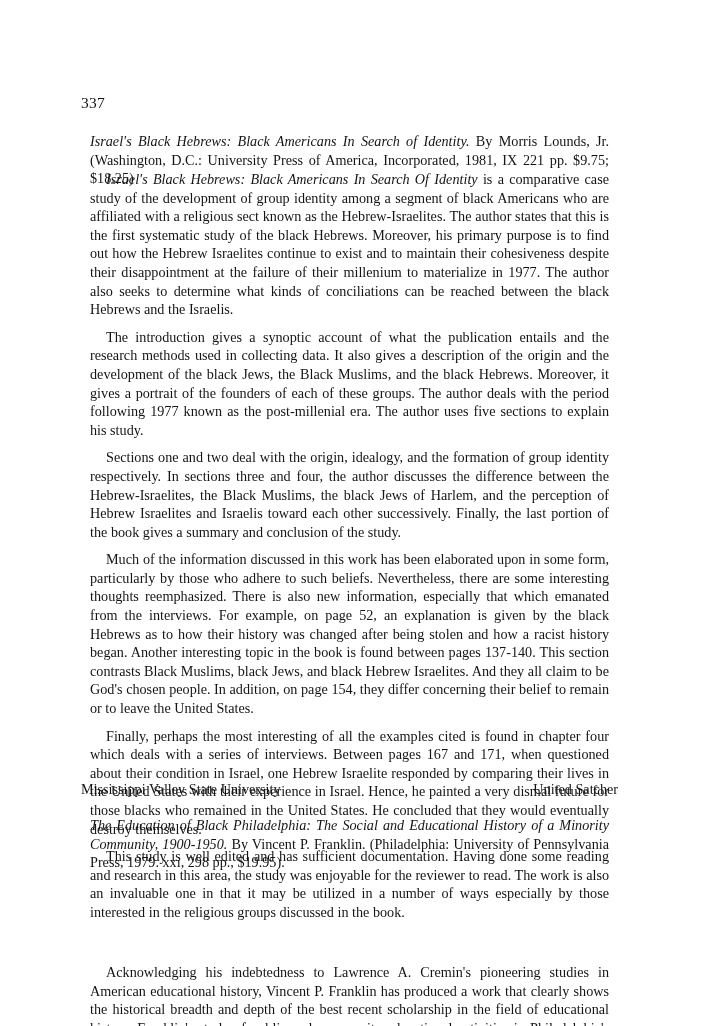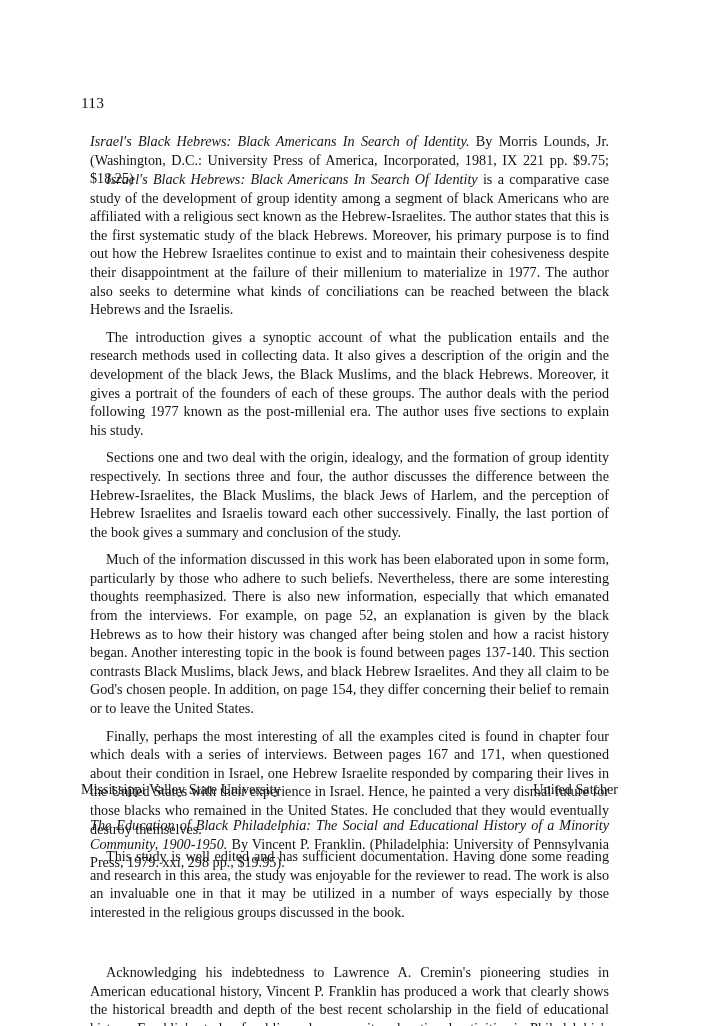--- a/index.html
+++ b/index.html
@@ -71,21 +71,21 @@
     .signature .reviewer { position: absolute; right: 0; top: 0; }
     .citation-2 { top: 807px; }
     .body-2 { top: 954px; }
   </style>
 </head>
 <body>
 
 <div class="page">
 
   <div class="running-head">
-    <span class="page-num">113</span>
+    <span class="page-num">337</span>
   </div>
 
   <div class="block citation-1">
     <p>
       <span class="ital">Israel's Black Hebrews: Black Americans In Search of Identity.</span><span> By Morris Lounds, Jr. (Washington, D.C.: University Press of America, Incorporated, 1981, IX 221 pp. $9.75; $18.25)</span>
     </p>
   </div>
 
   <div class="block body-1">
     <p class="indent"><span class="ital">Israel's Black Hebrews: Black Americans In Search Of Identity</span><span> is a comparative case study of the development of group identity among a segment of black Americans who are affiliated with a religious sect known as the Hebrew-Israelites. The author states that this is the first systematic study of the black Hebrews. Moreover, his primary purpose is to find out how the Hebrew Israelites continue to exist and to maintain their cohesiveness despite their disappointment at the failure of their millenium to materialize in 1977. The author also seeks to determine what kinds of conciliations can be reached between the black Hebrews and the Israelis.</span></p>

